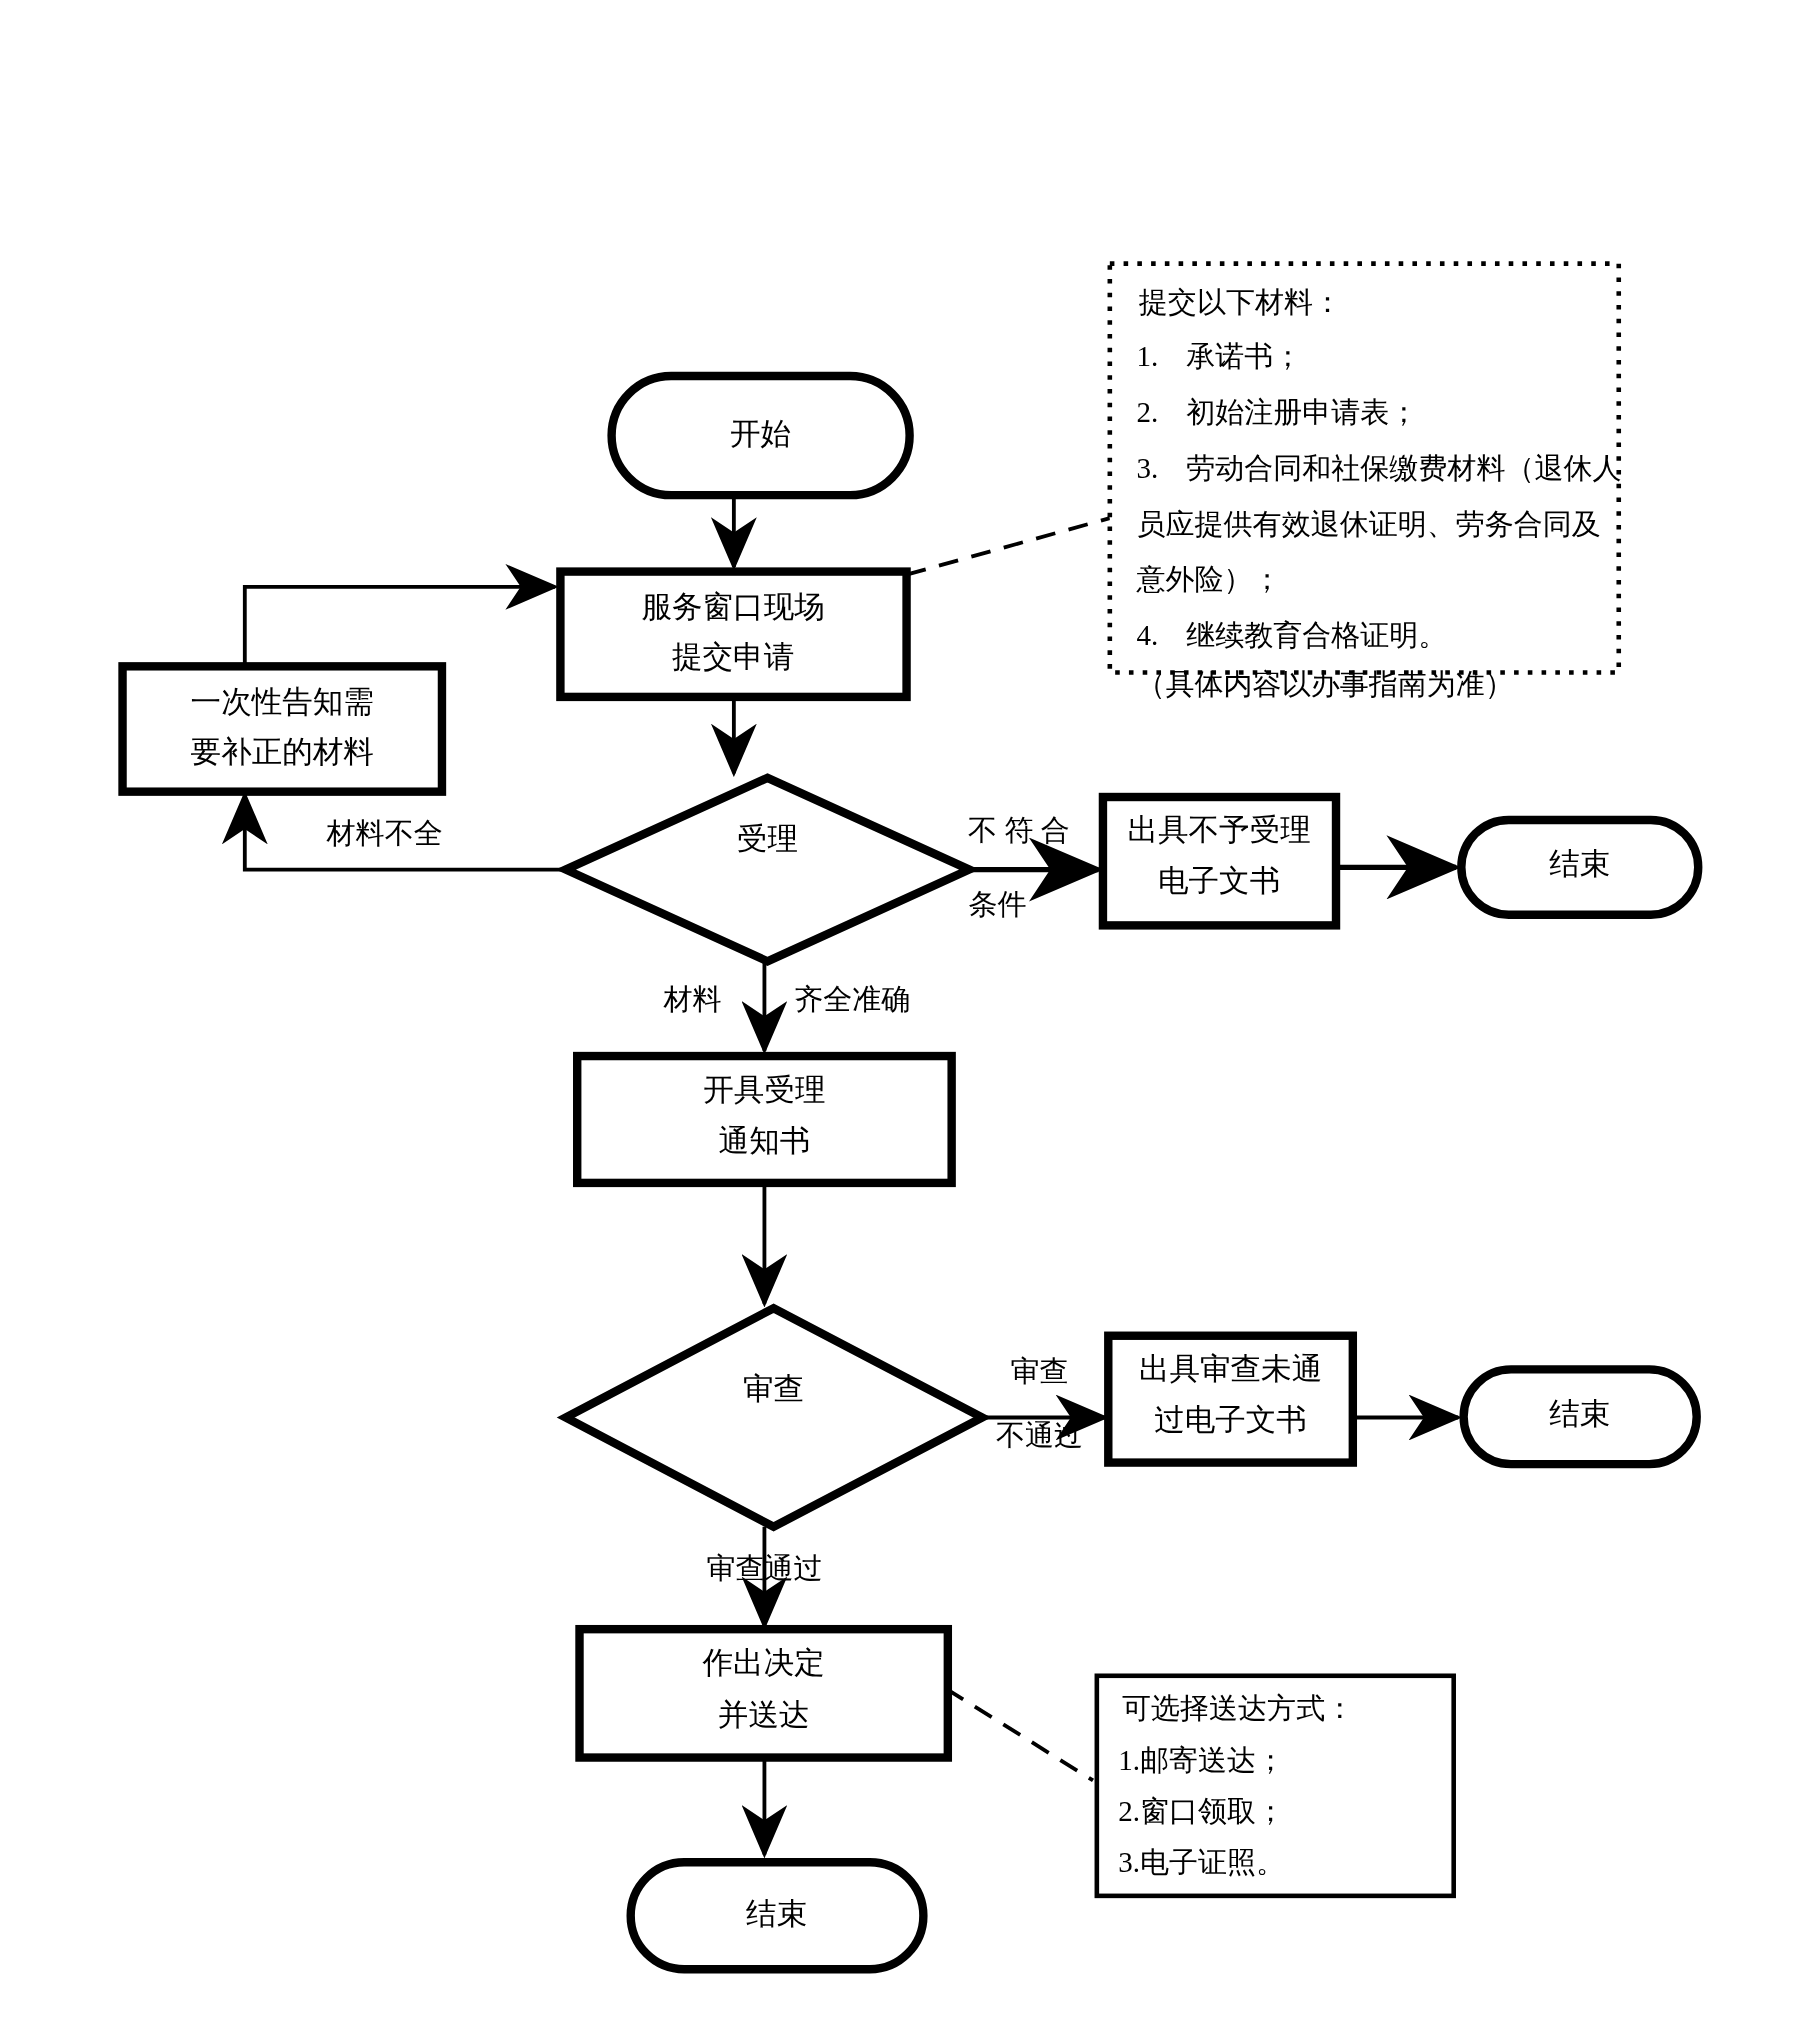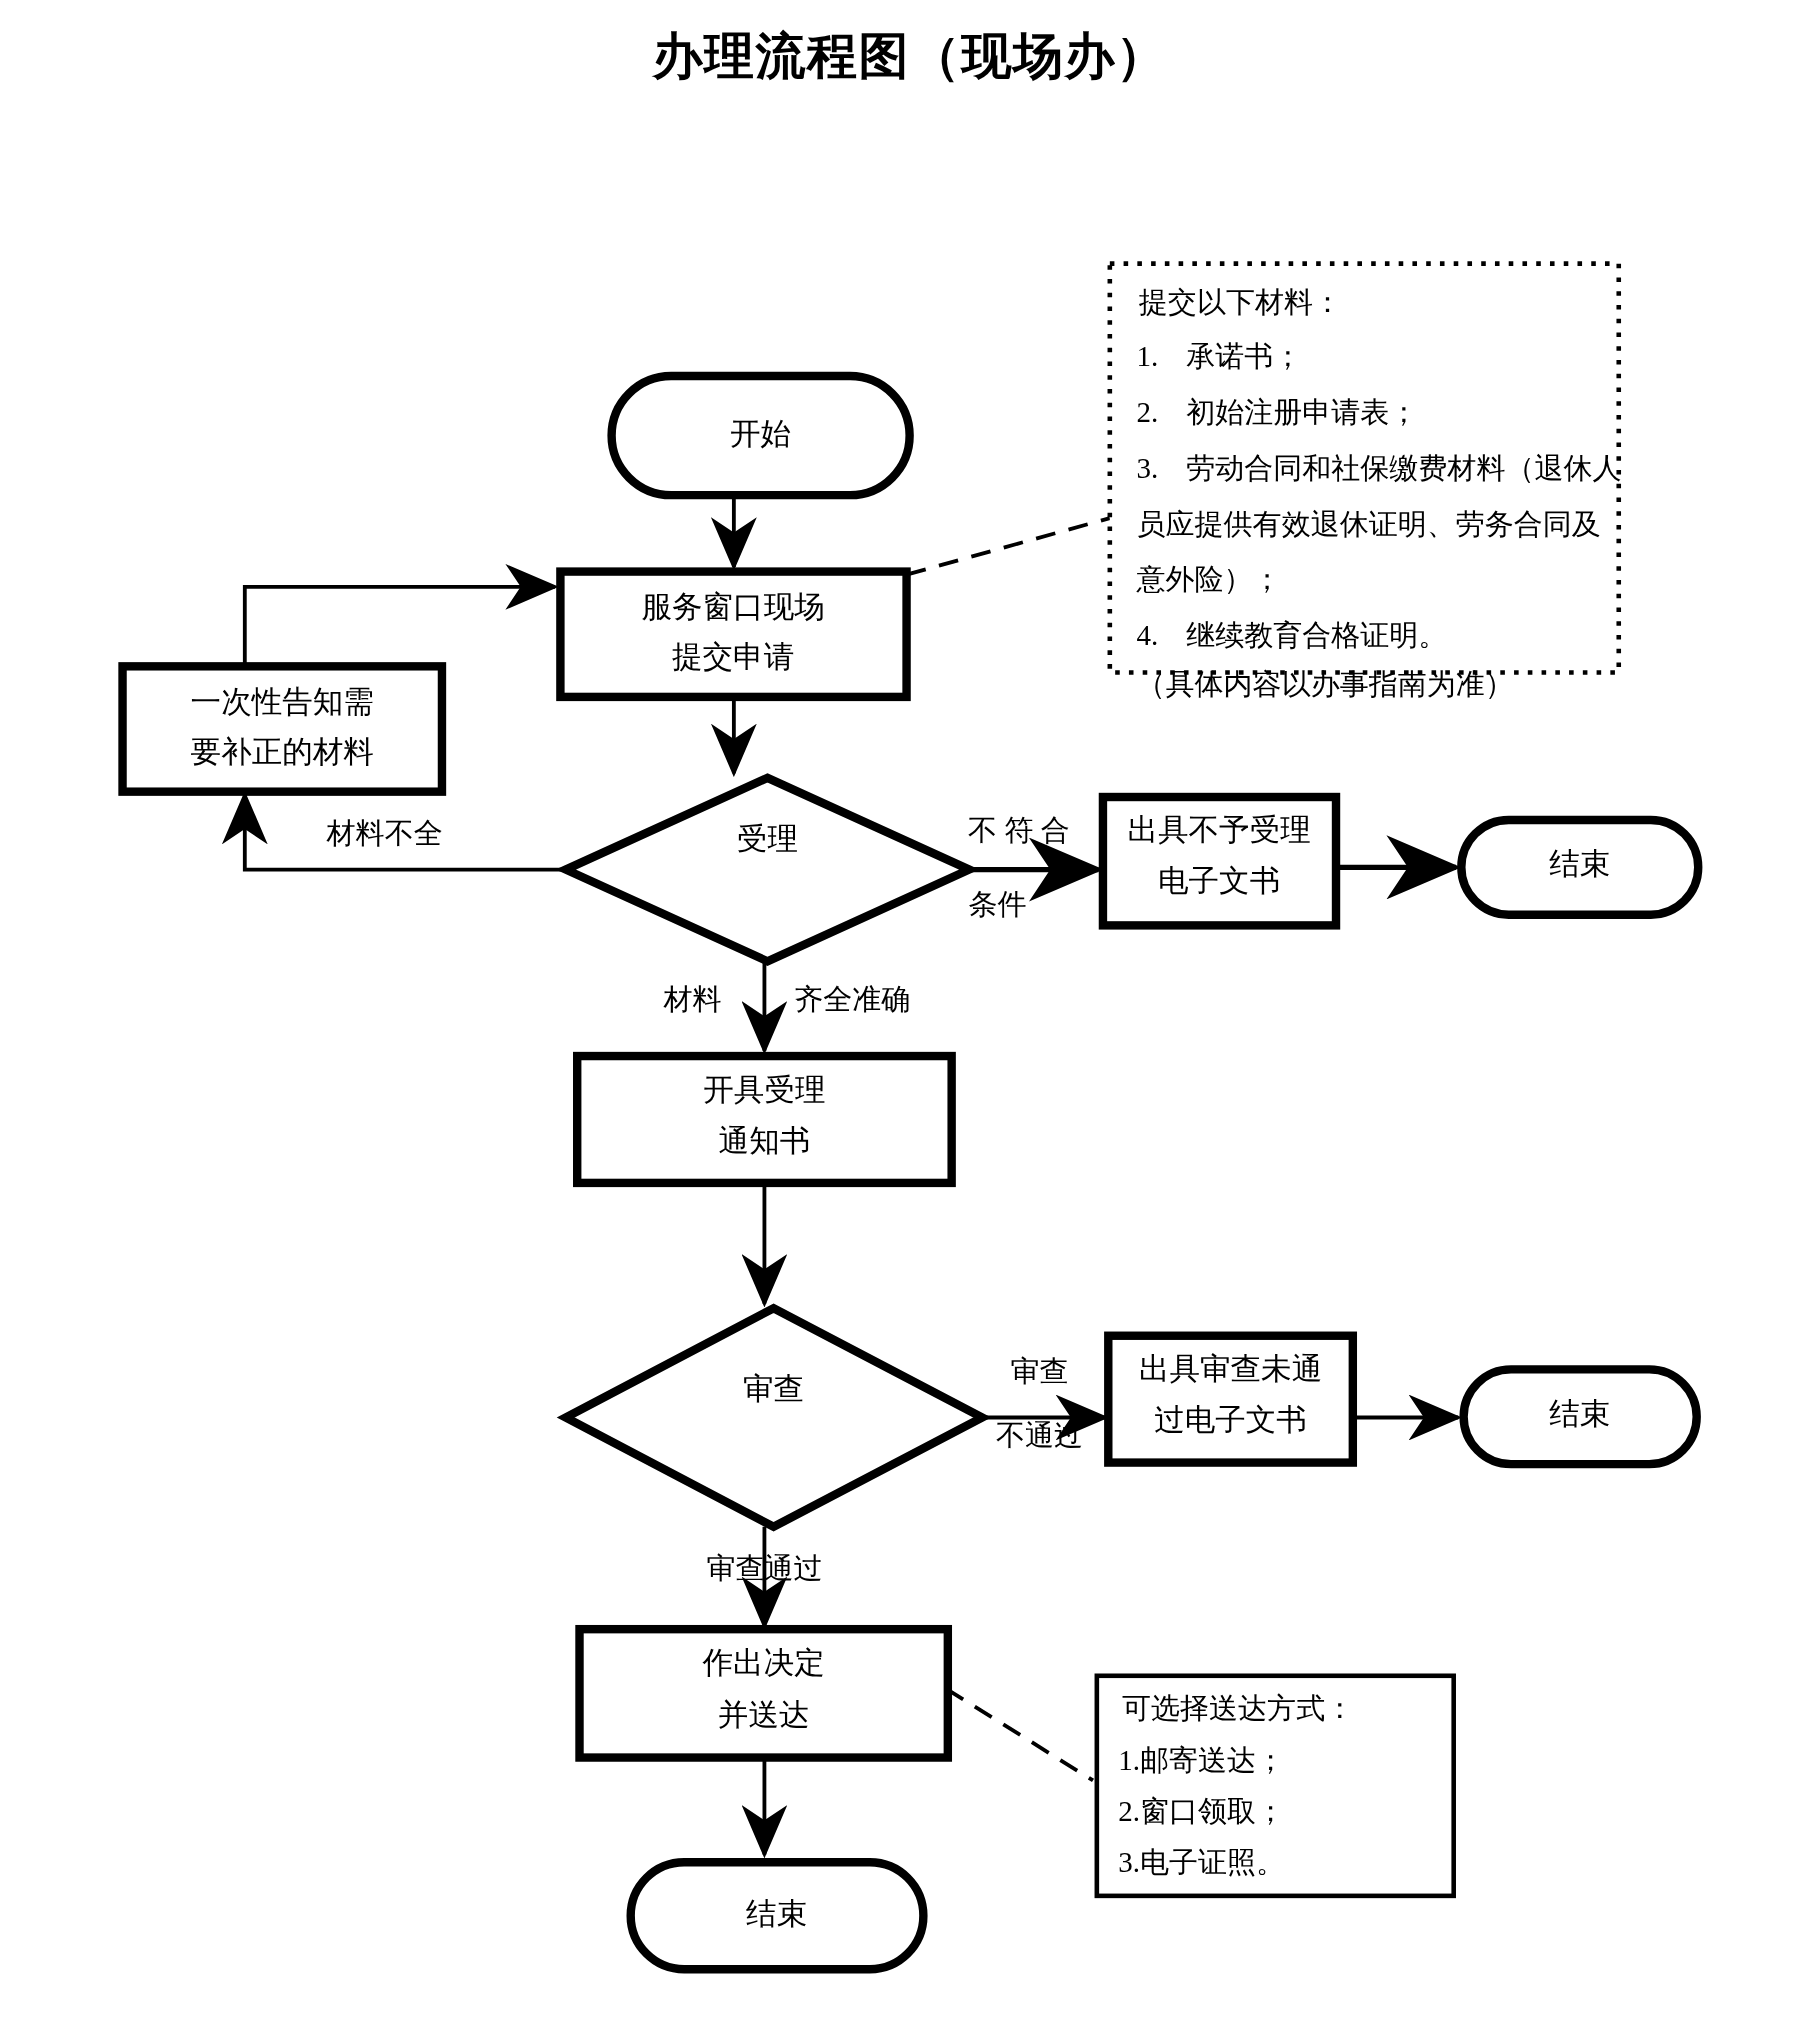--- a/index.html
+++ b/index.html
@@ -65,21 +65,20 @@
   .shape-dotted{ fill: #ffffff; stroke: #000000; stroke-width: 6; stroke-dasharray: 6 12; stroke-linecap: butt; }
   .edge-line   { fill: none; stroke: #000000; stroke-width: 5; }
   .edge-line-thick { fill: none; stroke: #000000; stroke-width: 7; }
   .leader-line { fill: none; stroke: #000000; stroke-width: 5; stroke-dasharray: 26 18; }
 </style>
 </head>
 <body>
 
 <div id="flow-root">
 
-  <div class="page-title">办理流程图（现场办）</div>
 
   <svg id="flow-svg" viewBox="0 0 2381 2650">
     <defs>
       <marker id="arrow" markerWidth="14" markerHeight="12" refX="13" refY="6" orient="auto" markerUnits="strokeWidth">
         <path d="M0,0 L14,6 L0,12 L4,6 Z" fill="#000000"></path>
       </marker>
     </defs>
 
     <path class="edge-line" d="M960,648 L960,742" marker-end="url(#arrow)"></path>
 

